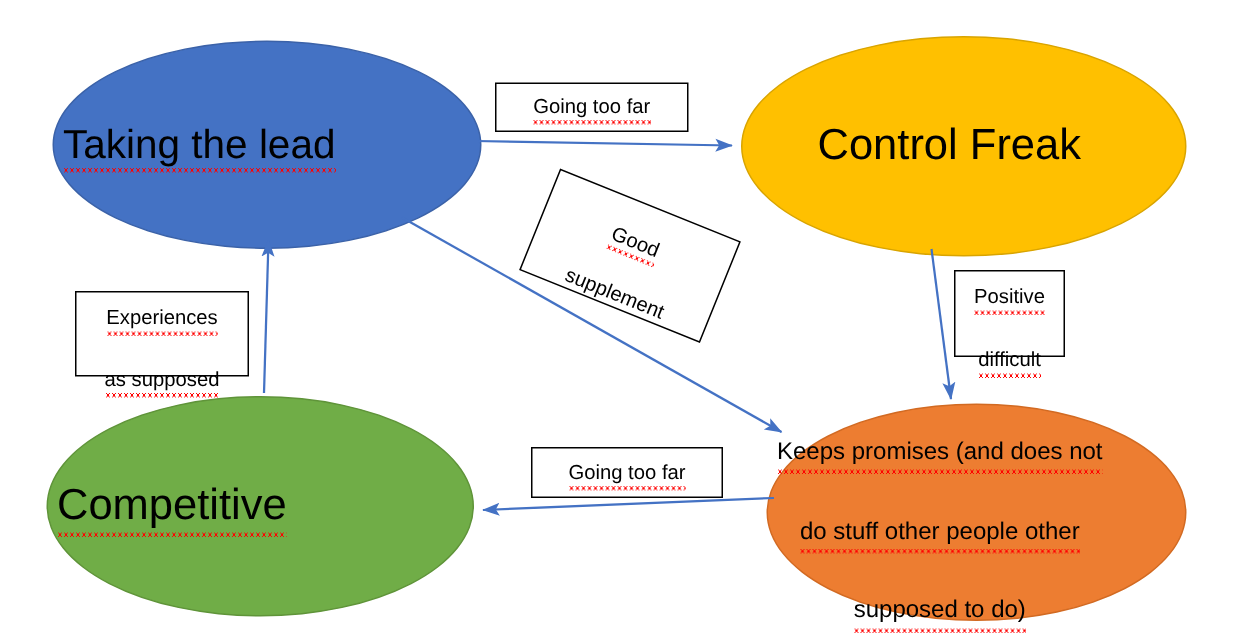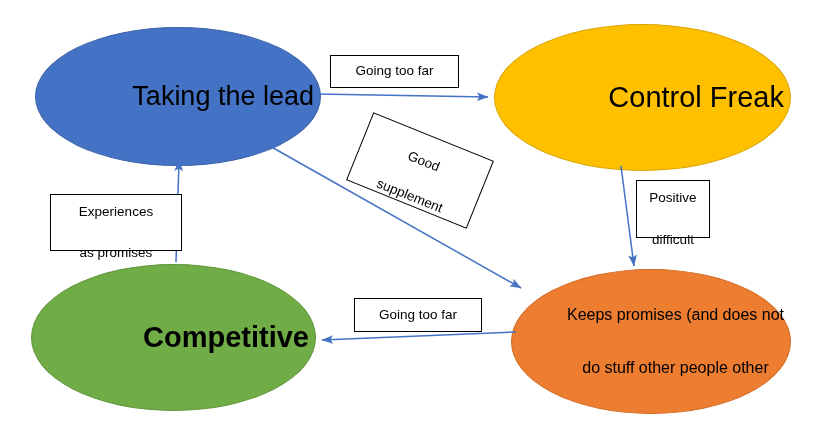--- a/index.html
+++ b/index.html
@@ -20,21 +20,21 @@
     left: 0;
     top: 0;
     width: 828px;
     height: 423px;
     z-index: 2;
   }
   .node {
     position: absolute;
     display: flex;
     align-items: center;
-    justify-content: flex-end;
+    justify-content: flex-start;
     box-sizing: border-box;
     border-radius: 50%;
     z-index: 1;
     text-align: center;
   }
   .node-label {
     color: #000000;
     line-height: 1.22;
     padding: 0 6px;
     white-space: pre-line;
@@ -44,27 +44,27 @@
     left: 35px; top: 27px; width: 286px; height: 139px;
     background: #4472C4;
     border: 1px solid #3b62a8;
   }
   #node-taking-the-lead .node-label { font-size: 27px; }
   #node-control-freak {
     left: 494px; top: 24px; width: 297px; height: 147px;
     background: #FFC000;
     border: 1px solid #d9a400;
   }
-  #node-control-freak .node-label { font-size: 29px; }
+  #node-control-freak .node-label { font-size: 29px; margin-left: 44px; }
   #node-competitive {
     left: 31px; top: 264px; width: 285px; height: 147px;
     background: #70AD47;
     border: 1px solid #5f9439;
   }
-  #node-competitive .node-label { font-size: 29px; font-weight: bold; }
+  #node-competitive .node-label { font-size: 29px; }
   #node-keeps-promises {
     left: 511px; top: 269px; width: 280px; height: 145px;
     background: #ED7D31;
     border: 1px solid #d26a22;
   }
   #node-keeps-promises .node-label { font-size: 16px; line-height: 1.65; }
 
   .edge-label {
     position: absolute;
     box-sizing: border-box;
@@ -82,21 +82,21 @@
     padding: 2px 6px;
   }
   #label-going-too-far-top { left: 330px; top: 55px; width: 129px; height: 33px; }
   #label-good-supplement {
     left: 355px; top: 134px; width: 130px; height: 73px;
     transform: rotate(22deg);
     z-index: 1;
     line-height: 1.35;
   }
   #label-positive-opposite { left: 636px; top: 180px; width: 74px; height: 58px; }
-  #label-experiences-as-difficult { left: 50px; top: 194px; width: 132px; height: 57px; }
+  #label-experiences-as-difficult { left: 50px; top: 194px; width: 116px; height: 57px; }
   #label-going-too-far-bottom { left: 354px; top: 298px; width: 128px; height: 34px; }
 
   
   .sq {
     position: relative;
     display: inline-block;
   }
   .sq::after {
     content: "";
     position: absolute;
@@ -154,20 +154,21 @@
   </div>
 
   <div class="node" id="node-competitive">
     <div class="node-label"><span class="sq">Competitive</span></div>
   </div>
 
   <div class="node" id="node-keeps-promises">
     <div class="node-label">
       <span class="sq">Keeps promises (and does not</span><br>
       <span class="sq">do stuff other people other</span><br>
+      <span class="sq">supposed to do)</span>
     </div>
   </div>
 
   <div class="edge-label" id="label-going-too-far-top">
     <span class="sq">Going too far</span>
   </div>
 
   <div class="edge-label" id="label-good-supplement">
     <div>
       <span class="sq">Good</span><br>
@@ -178,21 +179,21 @@
   <div class="edge-label" id="label-positive-opposite">
     <div>
       <span class="sq">Positive</span><br>
       <span class="sq">difficult</span>
     </div>
   </div>
 
   <div class="edge-label" id="label-experiences-as-difficult">
     <div>
       <span class="sq">Experiences</span><br>
-      <span class="sq">as promises</span>
+      <span class="sq">as supposed</span>
     </div>
   </div>
 
   <div class="edge-label" id="label-going-too-far-bottom">
     <span class="sq">Going too far</span>
   </div>
 
 </div>
 
 </body></html>

